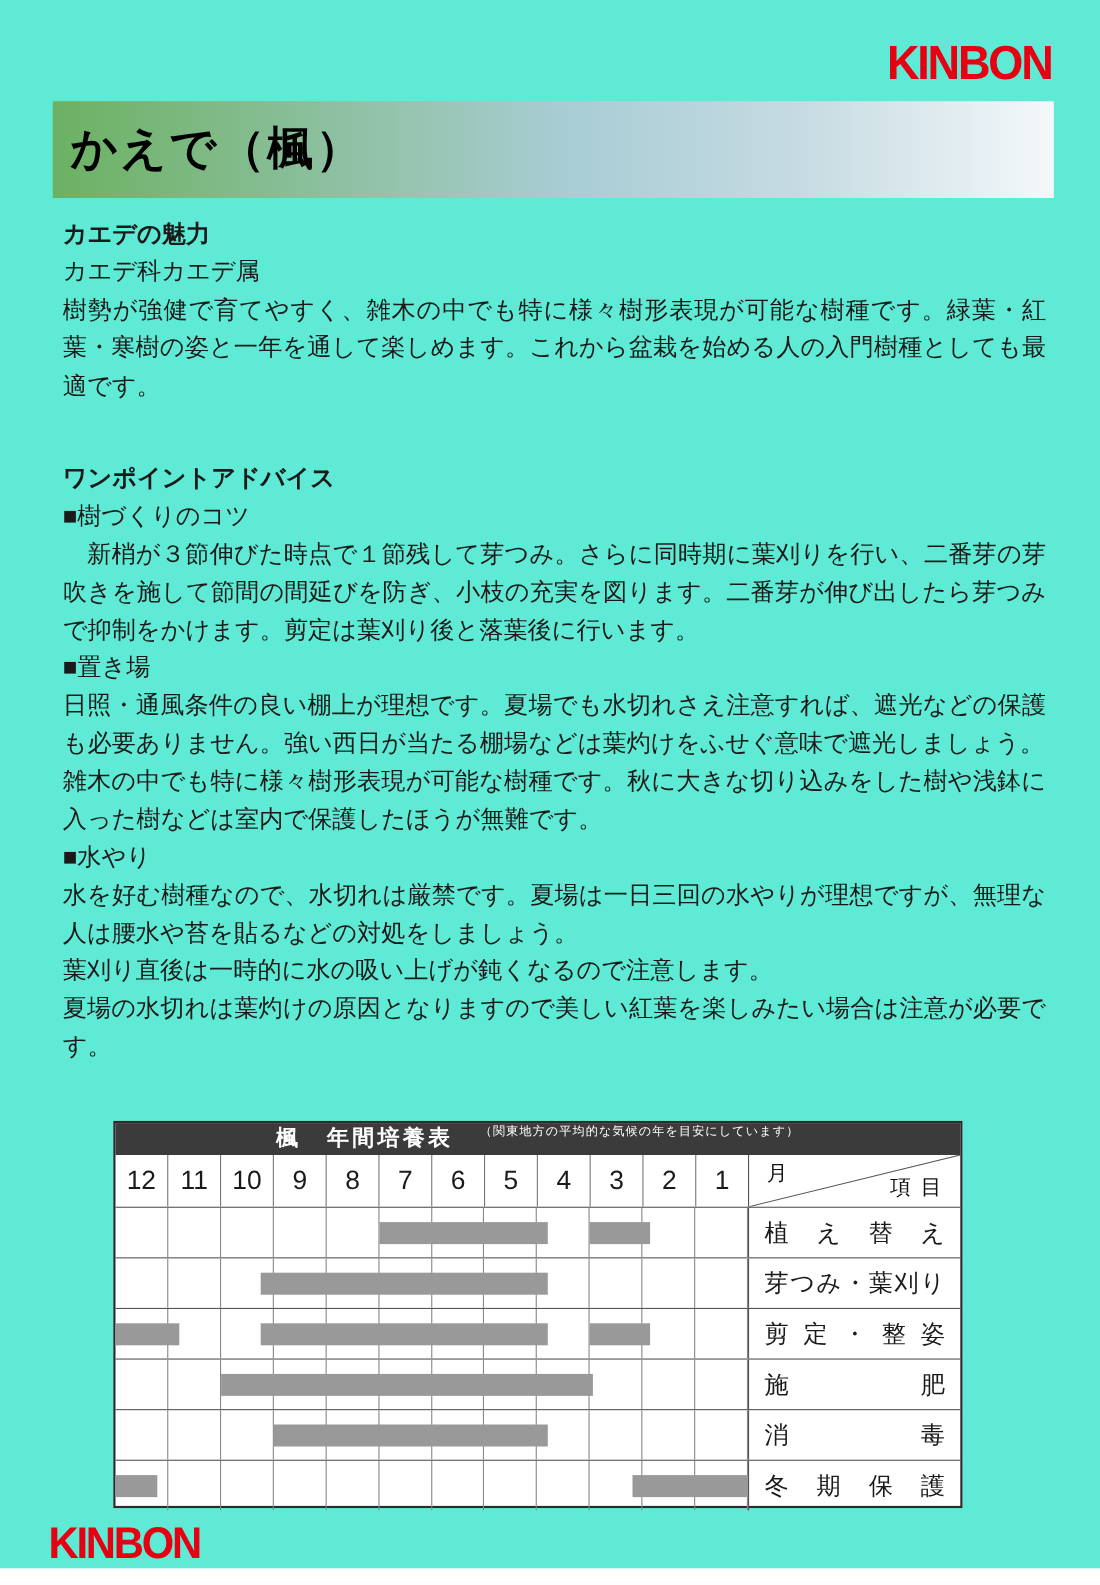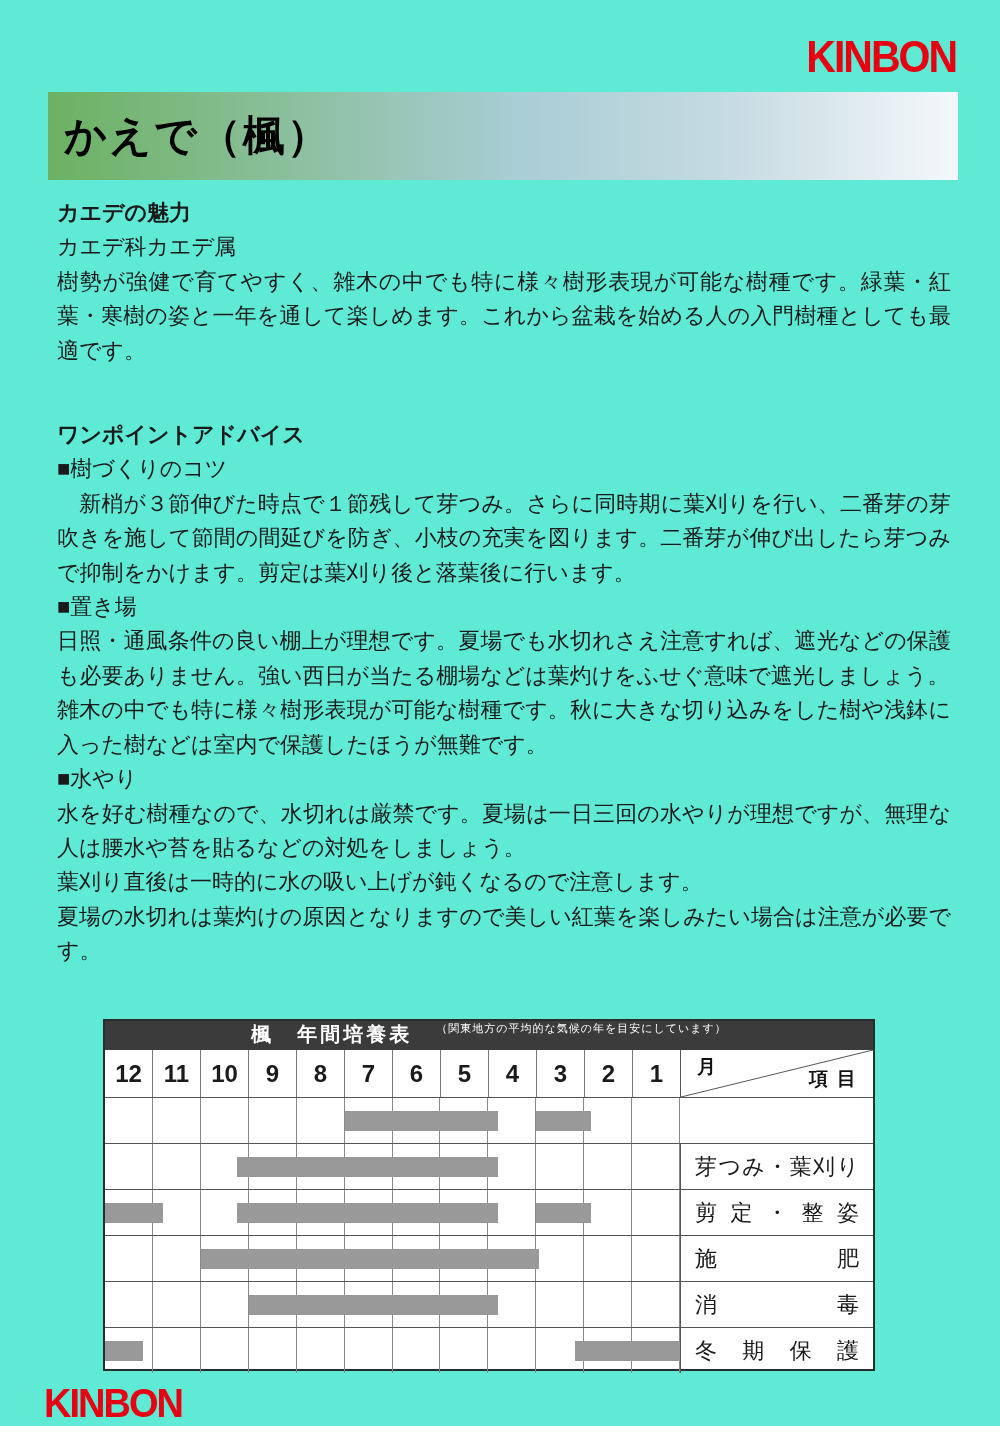--- a/index.html
+++ b/index.html
@@ -38,21 +38,21 @@
   .gantt {
     position:absolute; left:103px; top:1019px; width:772px; height:352px;
     border:2px solid #2b2b2b; background:#fff;
   }
   .gantt-titlebar {
     height:29px; background:#3b3b3b; color:#fff;
     display:flex; align-items:flex-start; justify-content:center; gap:24px;
   }
   .gantt-title { font-family:"Liberation Serif", serif; font-weight:bold; font-size:20px; letter-spacing:3px; white-space:nowrap; }
   .gantt-subtitle { font-size:11px; letter-spacing:1px; white-space:nowrap; }
-  .gantt-header { display:flex; height:47px;font-weight:bold; }
+  .gantt-header { display:flex; height:47px; }
   .gantt-months { display:flex; width:575px; }
   .month-cell {
     flex:1; border-right:1px solid #777;
     display:flex; align-items:center; justify-content:center;
     font-size:24px; color:#1a1a1a;
   }
   .month-cell:last-child { border-right:none; }
   .corner-cell { flex:1; position:relative; border-left:1px solid #555; }
   .corner-cell svg { position:absolute; left:0; top:0; width:100%; height:100%; }
   .corner-month { position:absolute; top:4px; left:16px; font-size:19px; }
@@ -135,20 +135,21 @@
             <div class="grid-cell"></div>
             <div class="grid-cell"></div>
             <div class="grid-cell"></div>
             <div class="grid-cell"></div>
             <div class="grid-cell"></div>
             <div class="grid-cell"></div>
             <div class="grid-cell"></div>
             <div class="bar" style="left: 41.6667%; width: 26.6667%; background: rgb(153, 153, 153);"></div>
             <div class="bar" style="left: 75%; width: 9.58333%; background: rgb(153, 153, 153);"></div>
           </div>
+          <div class="label-cell">植え替え</div>
         </div>
         <div class="chart-row">
           <div class="grid-area">
             <div class="grid-cell"></div>
             <div class="grid-cell"></div>
             <div class="grid-cell"></div>
             <div class="grid-cell"></div>
             <div class="grid-cell"></div>
             <div class="grid-cell"></div>
             <div class="grid-cell"></div>

